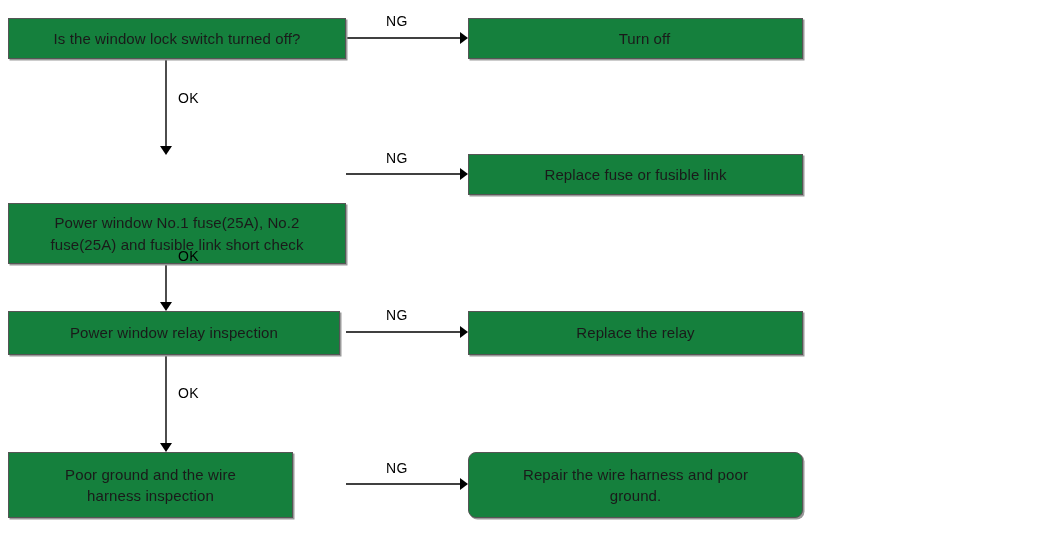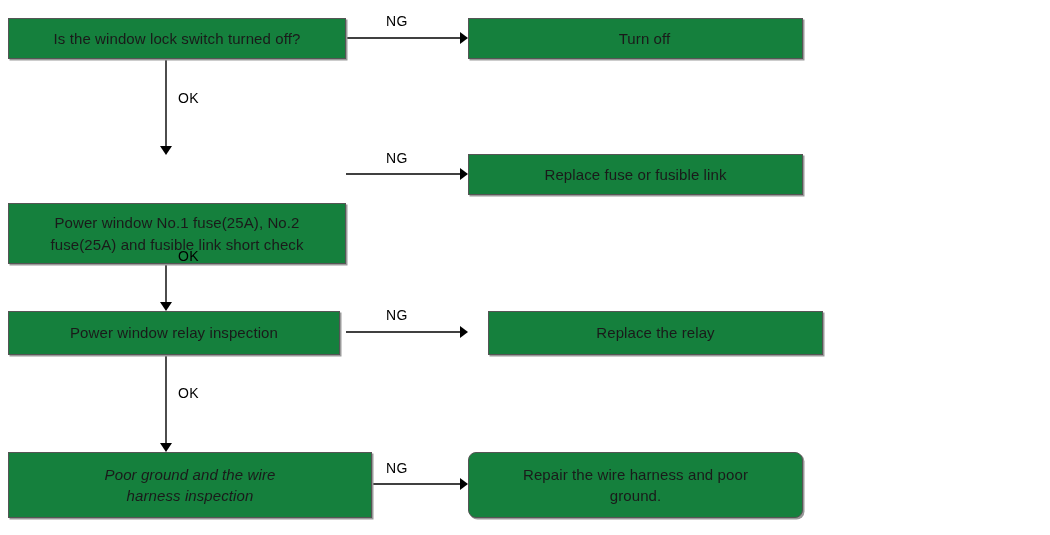--- a/index.html
+++ b/index.html
@@ -110,22 +110,22 @@
   <div class="edge-label" style="left:178px; top:90px;">OK</div>
 
   <div class="node-box" style="left:8px; top:155px; width:338px; height:61px;margin-top:48px;">Power window No.1 fuse(25A), No.2
 fuse(25A) and fusible link short check</div>
   <div class="edge-label" style="left:386px; top:150px;">NG</div>
   <div class="node-box" style="left:468px; top:154px; width:335px; height:41px;">Replace fuse or fusible link</div>
   <div class="edge-label" style="left:178px; top:248px;">OK</div>
 
   <div class="node-box" style="left:8px; top:311px; width:332px; height:44px;">Power window relay inspection</div>
   <div class="edge-label" style="left:386px; top:307px;">NG</div>
-  <div class="node-box" style="left:488px; top:311px; width:335px; height:44px;">Replace the relay</div>
+  <div class="node-box" style="left:468px; top:311px; width:335px; height:44px;">Replace the relay</div>
   <div class="edge-label" style="left:178px; top:385px;">OK</div>
 
-  <div class="node-box" style="left:8px; top:452px; width:364px; height:66px;font-style:italic;">Poor ground and the wire
+  <div class="node-box" style="left:8px; top:452px; width:285px; height:66px;">Poor ground and the wire
 harness inspection</div>
   <div class="edge-label" style="left:386px; top:460px;">NG</div>
   <div class="node-box" style="left:468px; top:452px; width:335px; height:66px;border-radius:8px;">Repair the wire harness and poor
 ground.</div>
 
 </div>
 
 </body></html>

